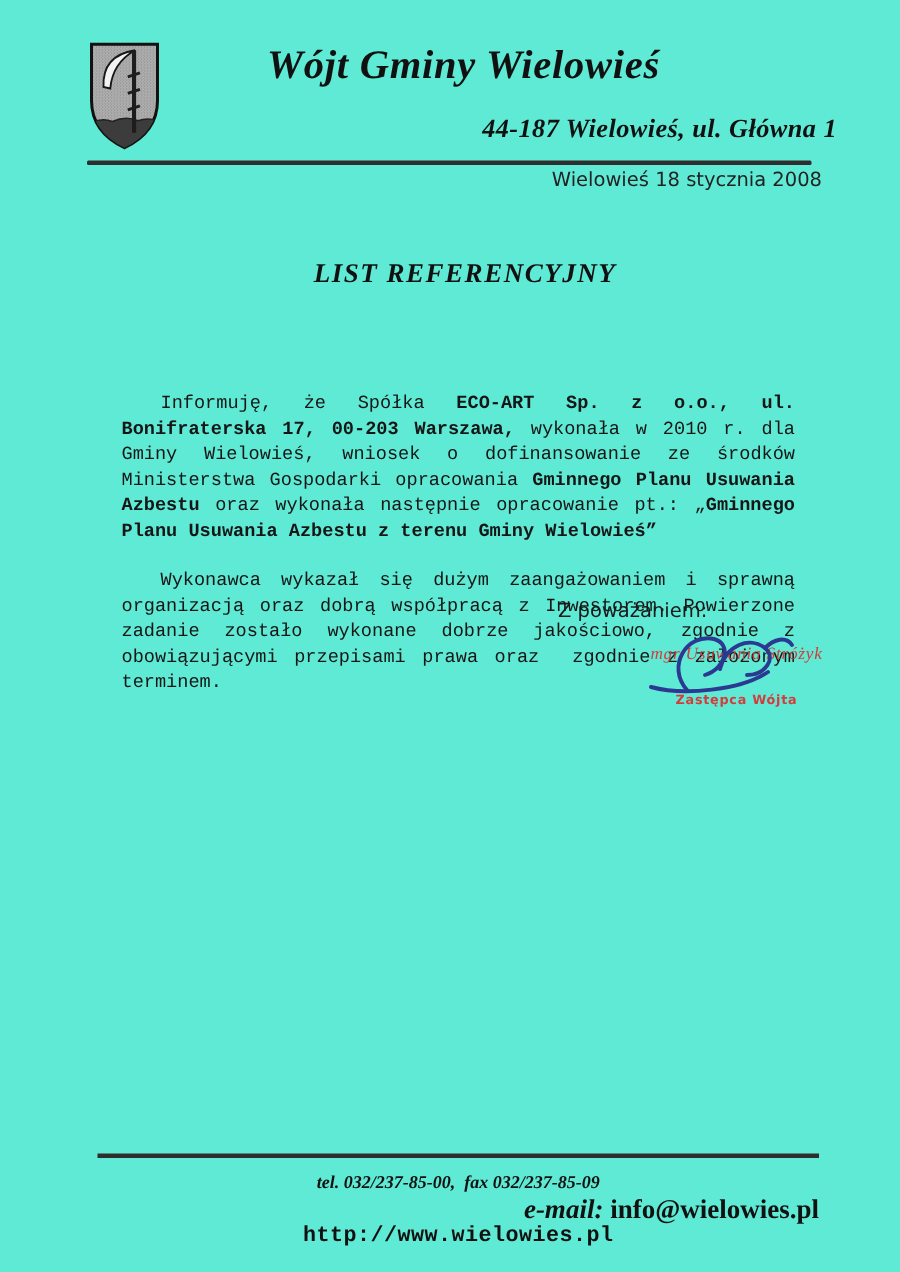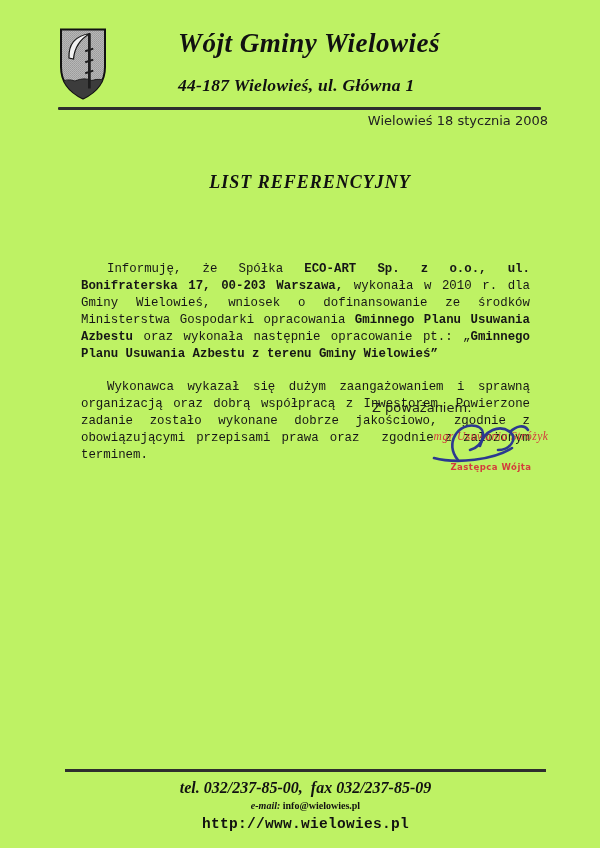--- a/index.html
+++ b/index.html
@@ -4,38 +4,38 @@
 <style>
   html,body{margin:0;padding:0;}
   body{
     width:600px;height:848px;
     background:#e9e9e9;
     font-family:"DejaVu Sans","Liberation Sans",sans-serif;
   }
   .sheet{
     position:relative;
     width:600px;height:848px;
-    background:#bef264;
+    background:#5eead4;
     overflow:hidden;
     color:#1c1c1c;
   }
   
   .coat{position:absolute;left:58px;top:27px;width:50px;height:74px;}
   .hdr-text{position:absolute;left:178px;top:28px;width:380px;}
   .hdr-title{
     font-family:"Liberation Serif","DejaVu Serif",serif;
     font-style:italic;font-weight:bold;
     font-size:27px;line-height:30px;color:#111;
     letter-spacing:.5px;
   }
   .hdr-address{
     font-family:"Liberation Serif","DejaVu Serif",serif;
     font-style:italic;font-weight:bold;
     font-size:17.5px;color:#111;
-    margin-top:17px;letter-spacing:.3px;
+    margin-top:17px;letter-spacing:.3px;text-align:right;
   }
   .hdr-rule{
     position:absolute;left:58px;top:107px;width:483px;height:3px;
     background:#2e2e2e;border-radius:1px;
   }
   .date-line{
     position:absolute;right:52px;top:113px;
     font-size:13px;color:#222;
   }
   
@@ -80,22 +80,22 @@
   
   .ftr-rule{
     position:absolute;left:65px;top:769px;width:481px;height:2.5px;
     background:#2e2e2e;
   }
   .footer{
     position:absolute;left:65px;top:779px;width:481px;
     text-align:center;color:#111;
     font-family:"Liberation Serif","DejaVu Serif",serif;
   }
-  .ftr-tel{font-weight:bold;font-style:italic;font-size:16px;line-height:18px;}
-  .ftr-email{font-size:10px;line-height:18px;font-weight:bold;}
+  .ftr-tel{font-weight:bold;font-style:italic;font-size:12px;line-height:18px;}
+  .ftr-email{font-size:18px;line-height:18px;font-weight:bold;text-align:right;}
   .ftr-email .it{font-style:italic;}
   .ftr-www{font-weight:bold;font-size:14.5px;line-height:18px;letter-spacing:.3px;font-family:Liberation Mono, monospace;}
 </style>
 </head>
 <body>
 
 <div class="sheet">
 
   <svg class="coat" viewBox="0 0 100 148" xmlns="http://www.w3.org/2000/svg" aria-hidden="true">
     <defs>

